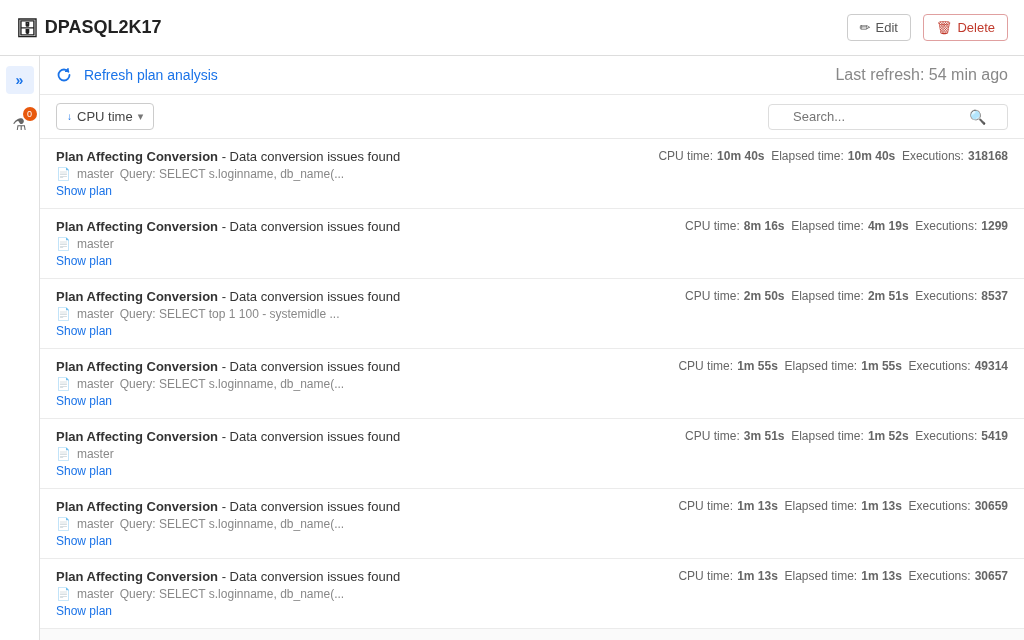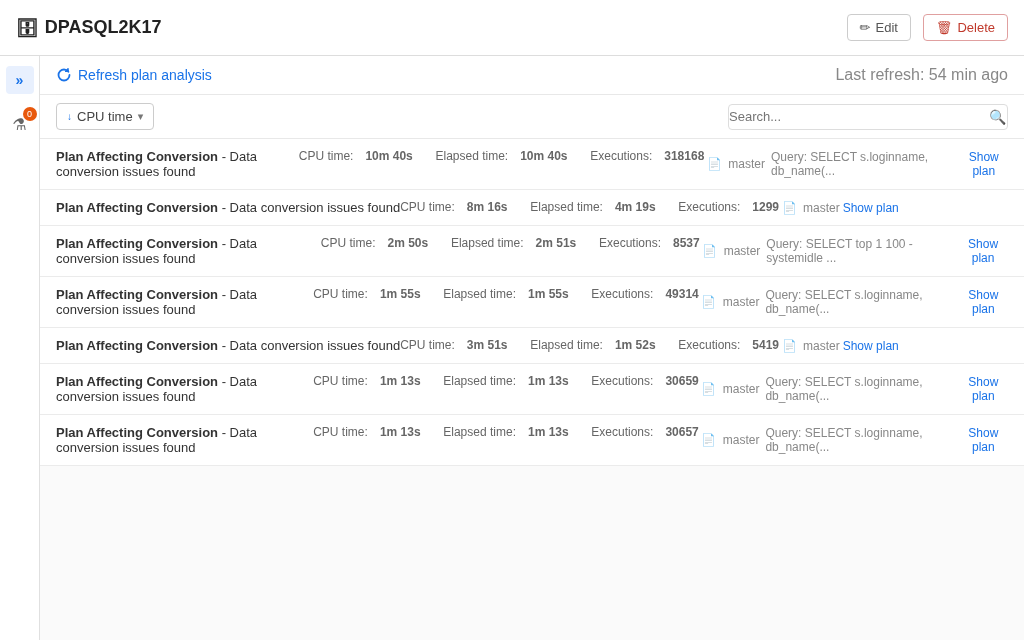--- a/index.html
+++ b/index.html
@@ -66,21 +66,21 @@
 
     .toolbar {
       display: flex;
       align-items: center;
       justify-content: space-between;
       padding: 10px 16px;
       border-bottom: 1px solid #e8e8e8;
       background: #fff;
     }
     .refresh-btn {
-      display: flex; align-items: center; gap: 6px;
+      display: flex; align-items: center; gap: 12px;
       color: #1a73e8; background: none; border: none;
       cursor: pointer; font-size: 14px; font-weight: 500;
     }
     .refresh-btn svg { width: 16px; height: 16px; }
     .last-refresh { font-size: 16px; color: #888; }
 
     .filter-bar {
       display: flex; align-items: center; gap: 10px;
       padding: 8px 16px;
       border-bottom: 1px solid #e8e8e8;
@@ -91,59 +91,59 @@
       padding: 5px 10px; border: 1px solid #ccc;
       border-radius: 4px; background: #fff; cursor: pointer;
       font-size: 13px; color: #444;
     }
     .sort-btn .down-arrow { font-size: 10px; color: #1a73e8; }
     .sort-btn .chevron { font-size: 11px; color: #777; }
     .search-box {
       margin-left: auto;
       display: flex; align-items: center;
       border: 1px solid #ddd; border-radius: 4px;
-      padding: 4px 0; background: #fff; width: 280px;
+      padding: 4px 24px; background: #fff; width: 240px;
     }
     .search-box input {
       border: none; outline: none; font-size: 13px; color: #444;
       flex: 1; background: transparent;
     }
     .search-icon { color: #999; font-size: 14px; }
 
     .list-area {
       flex: 1;
       overflow-y: auto;
       background: #fafafa;
     }
 
     .list-item {
       background: #fff;
       border-bottom: 1px solid #ebebeb;
       padding: 10px 16px 10px 16px;
       display: flex;
-      flex-direction: row;
+      flex-direction: column;
       gap: 3px;
     }
 
     .item-top {
       display: flex;
       align-items: flex-start;
       justify-content: space-between;
     }
     .item-title { font-size: 13px; color: #333; }
     .item-title strong { font-weight: 700; }
     .item-meta {
       display: flex; align-items: center; gap: 6px;
       font-size: 12px; color: #888;
     }
     .doc-icon { font-size: 12px; color: #999; }
     .item-stats {
       font-size: 12px; color: #666;
       white-space: nowrap;
-      display: flex; align-items: center; gap: 8px; text-align: center;
+      display: flex; align-items: center; gap: 0; text-align: center;
     }
     .item-stats span { margin-right: 4px; }
     .item-bottom {
       display: flex;
       justify-content: flex-start;
     }
     .show-plan-btn {
       color: #1a73e8; background: none; border: none;
       cursor: pointer; font-size: 12px; text-decoration: none;
     }

